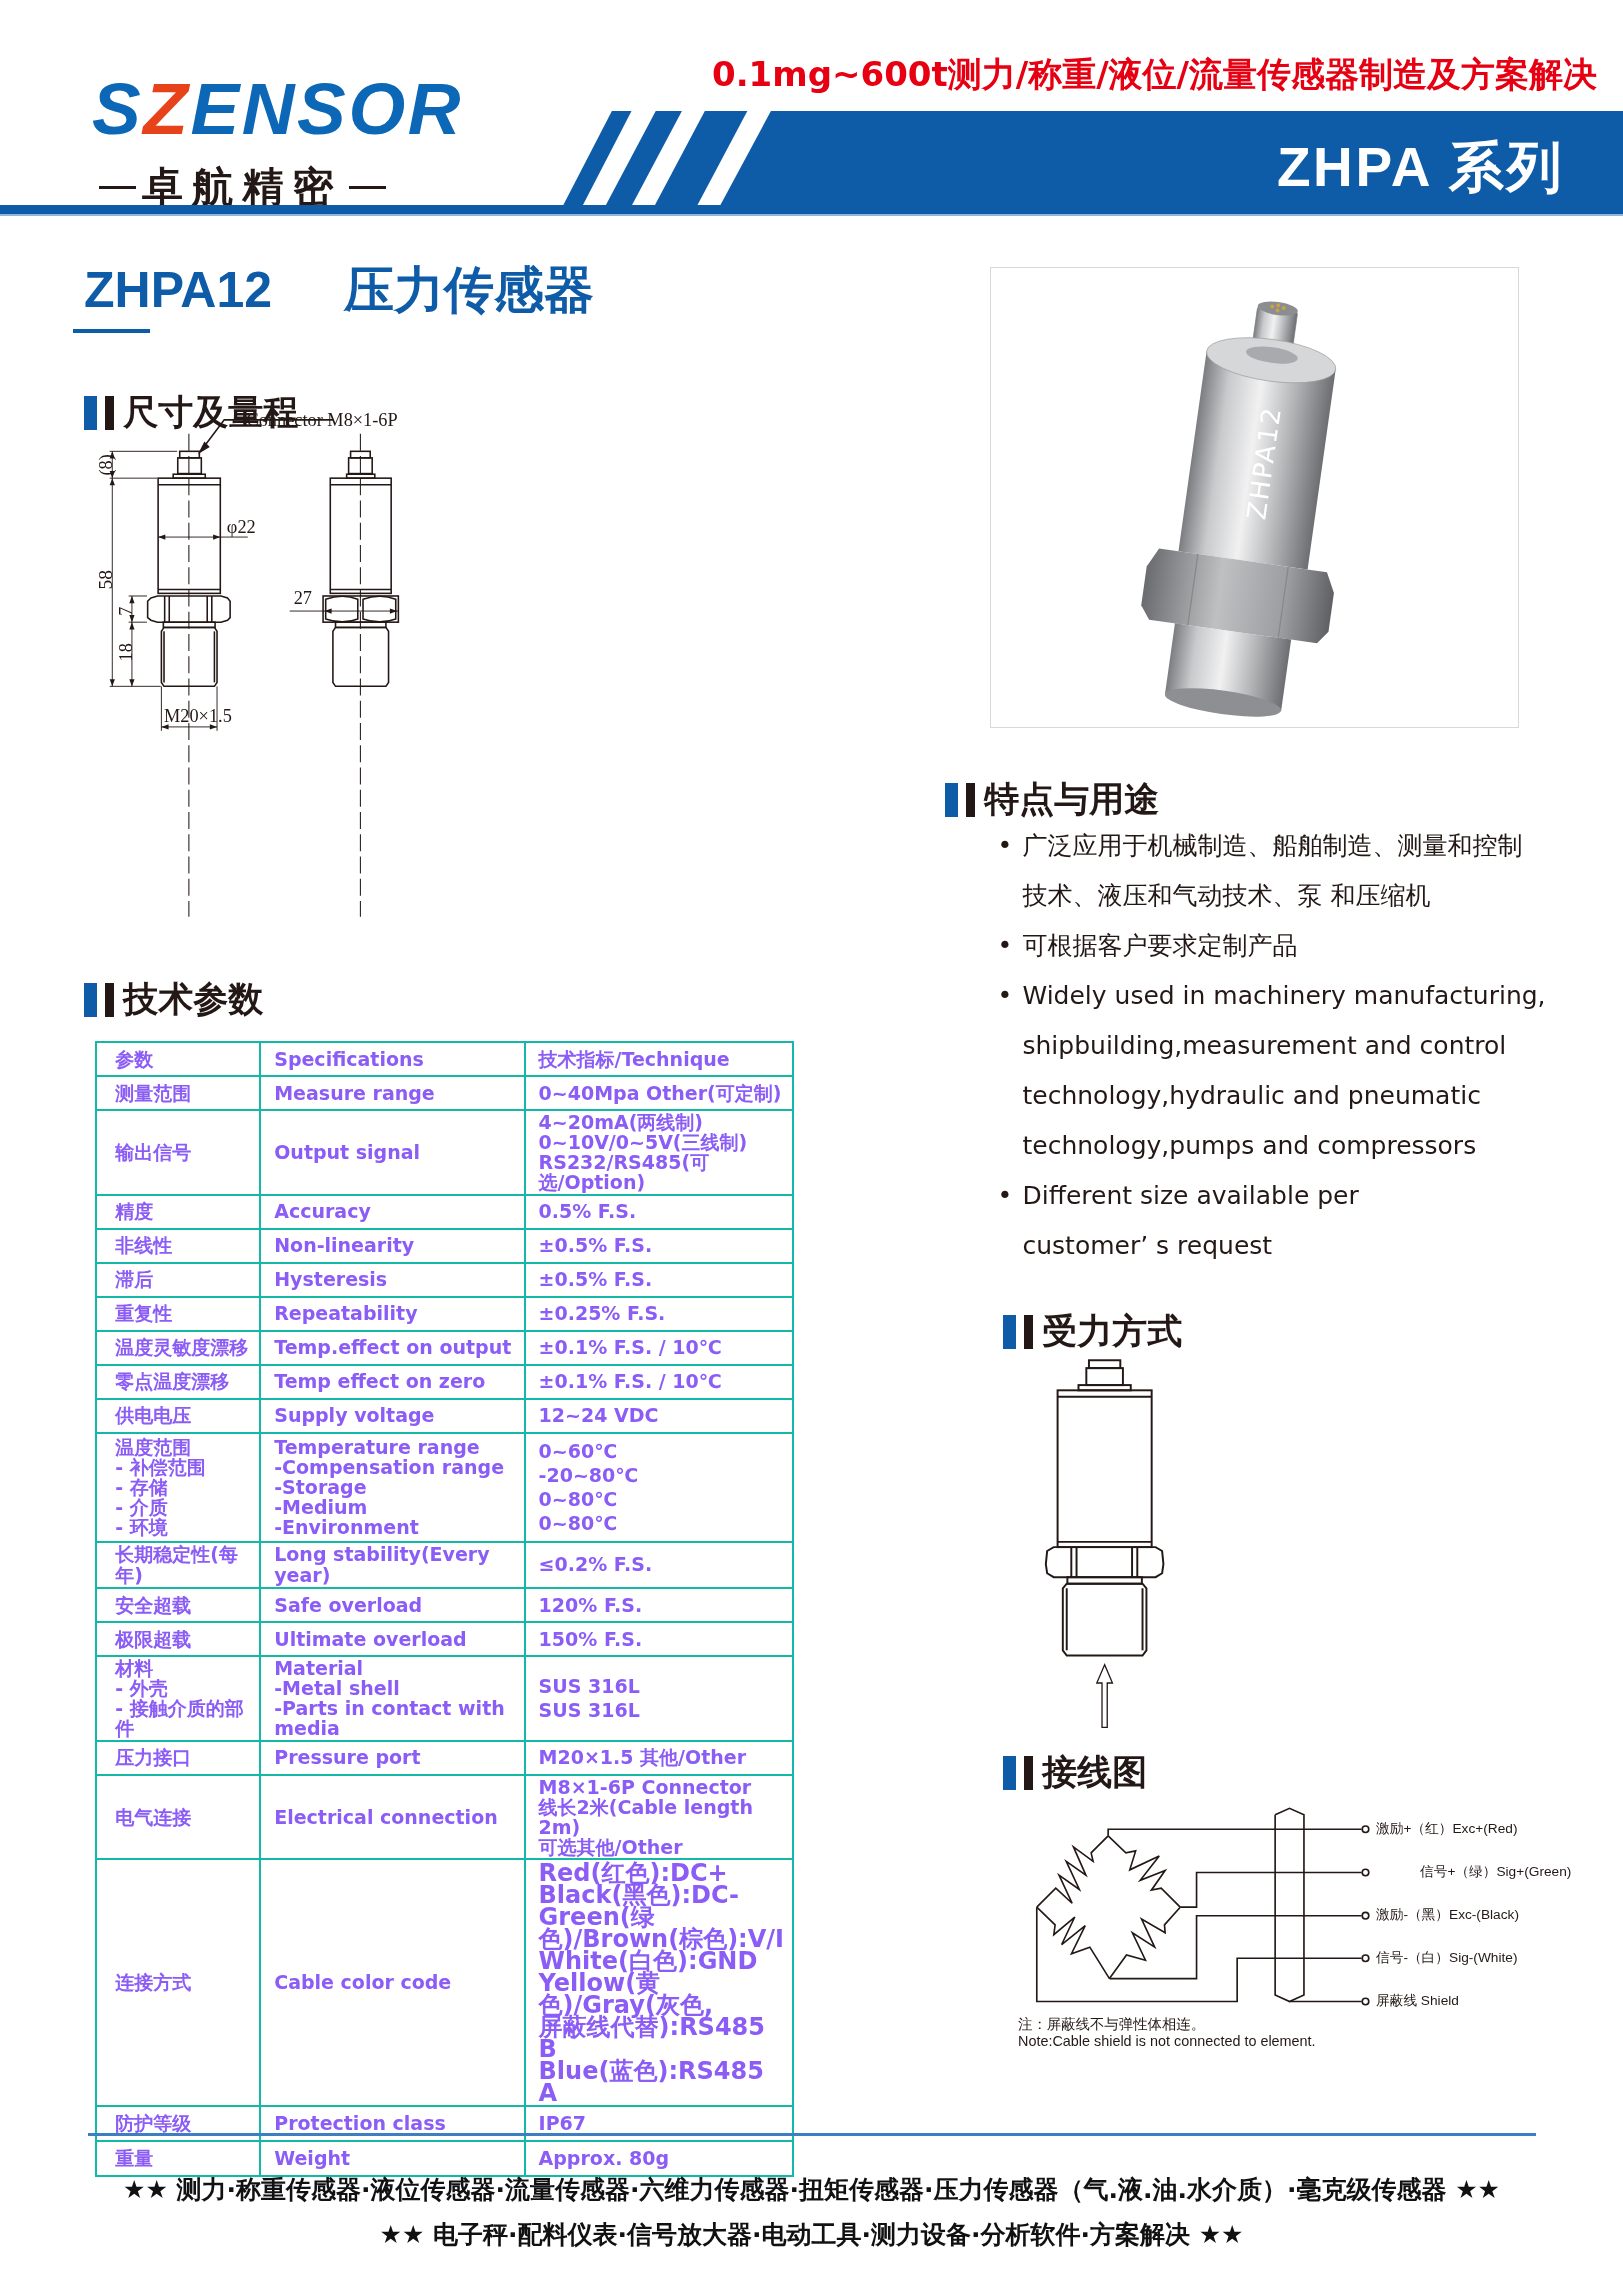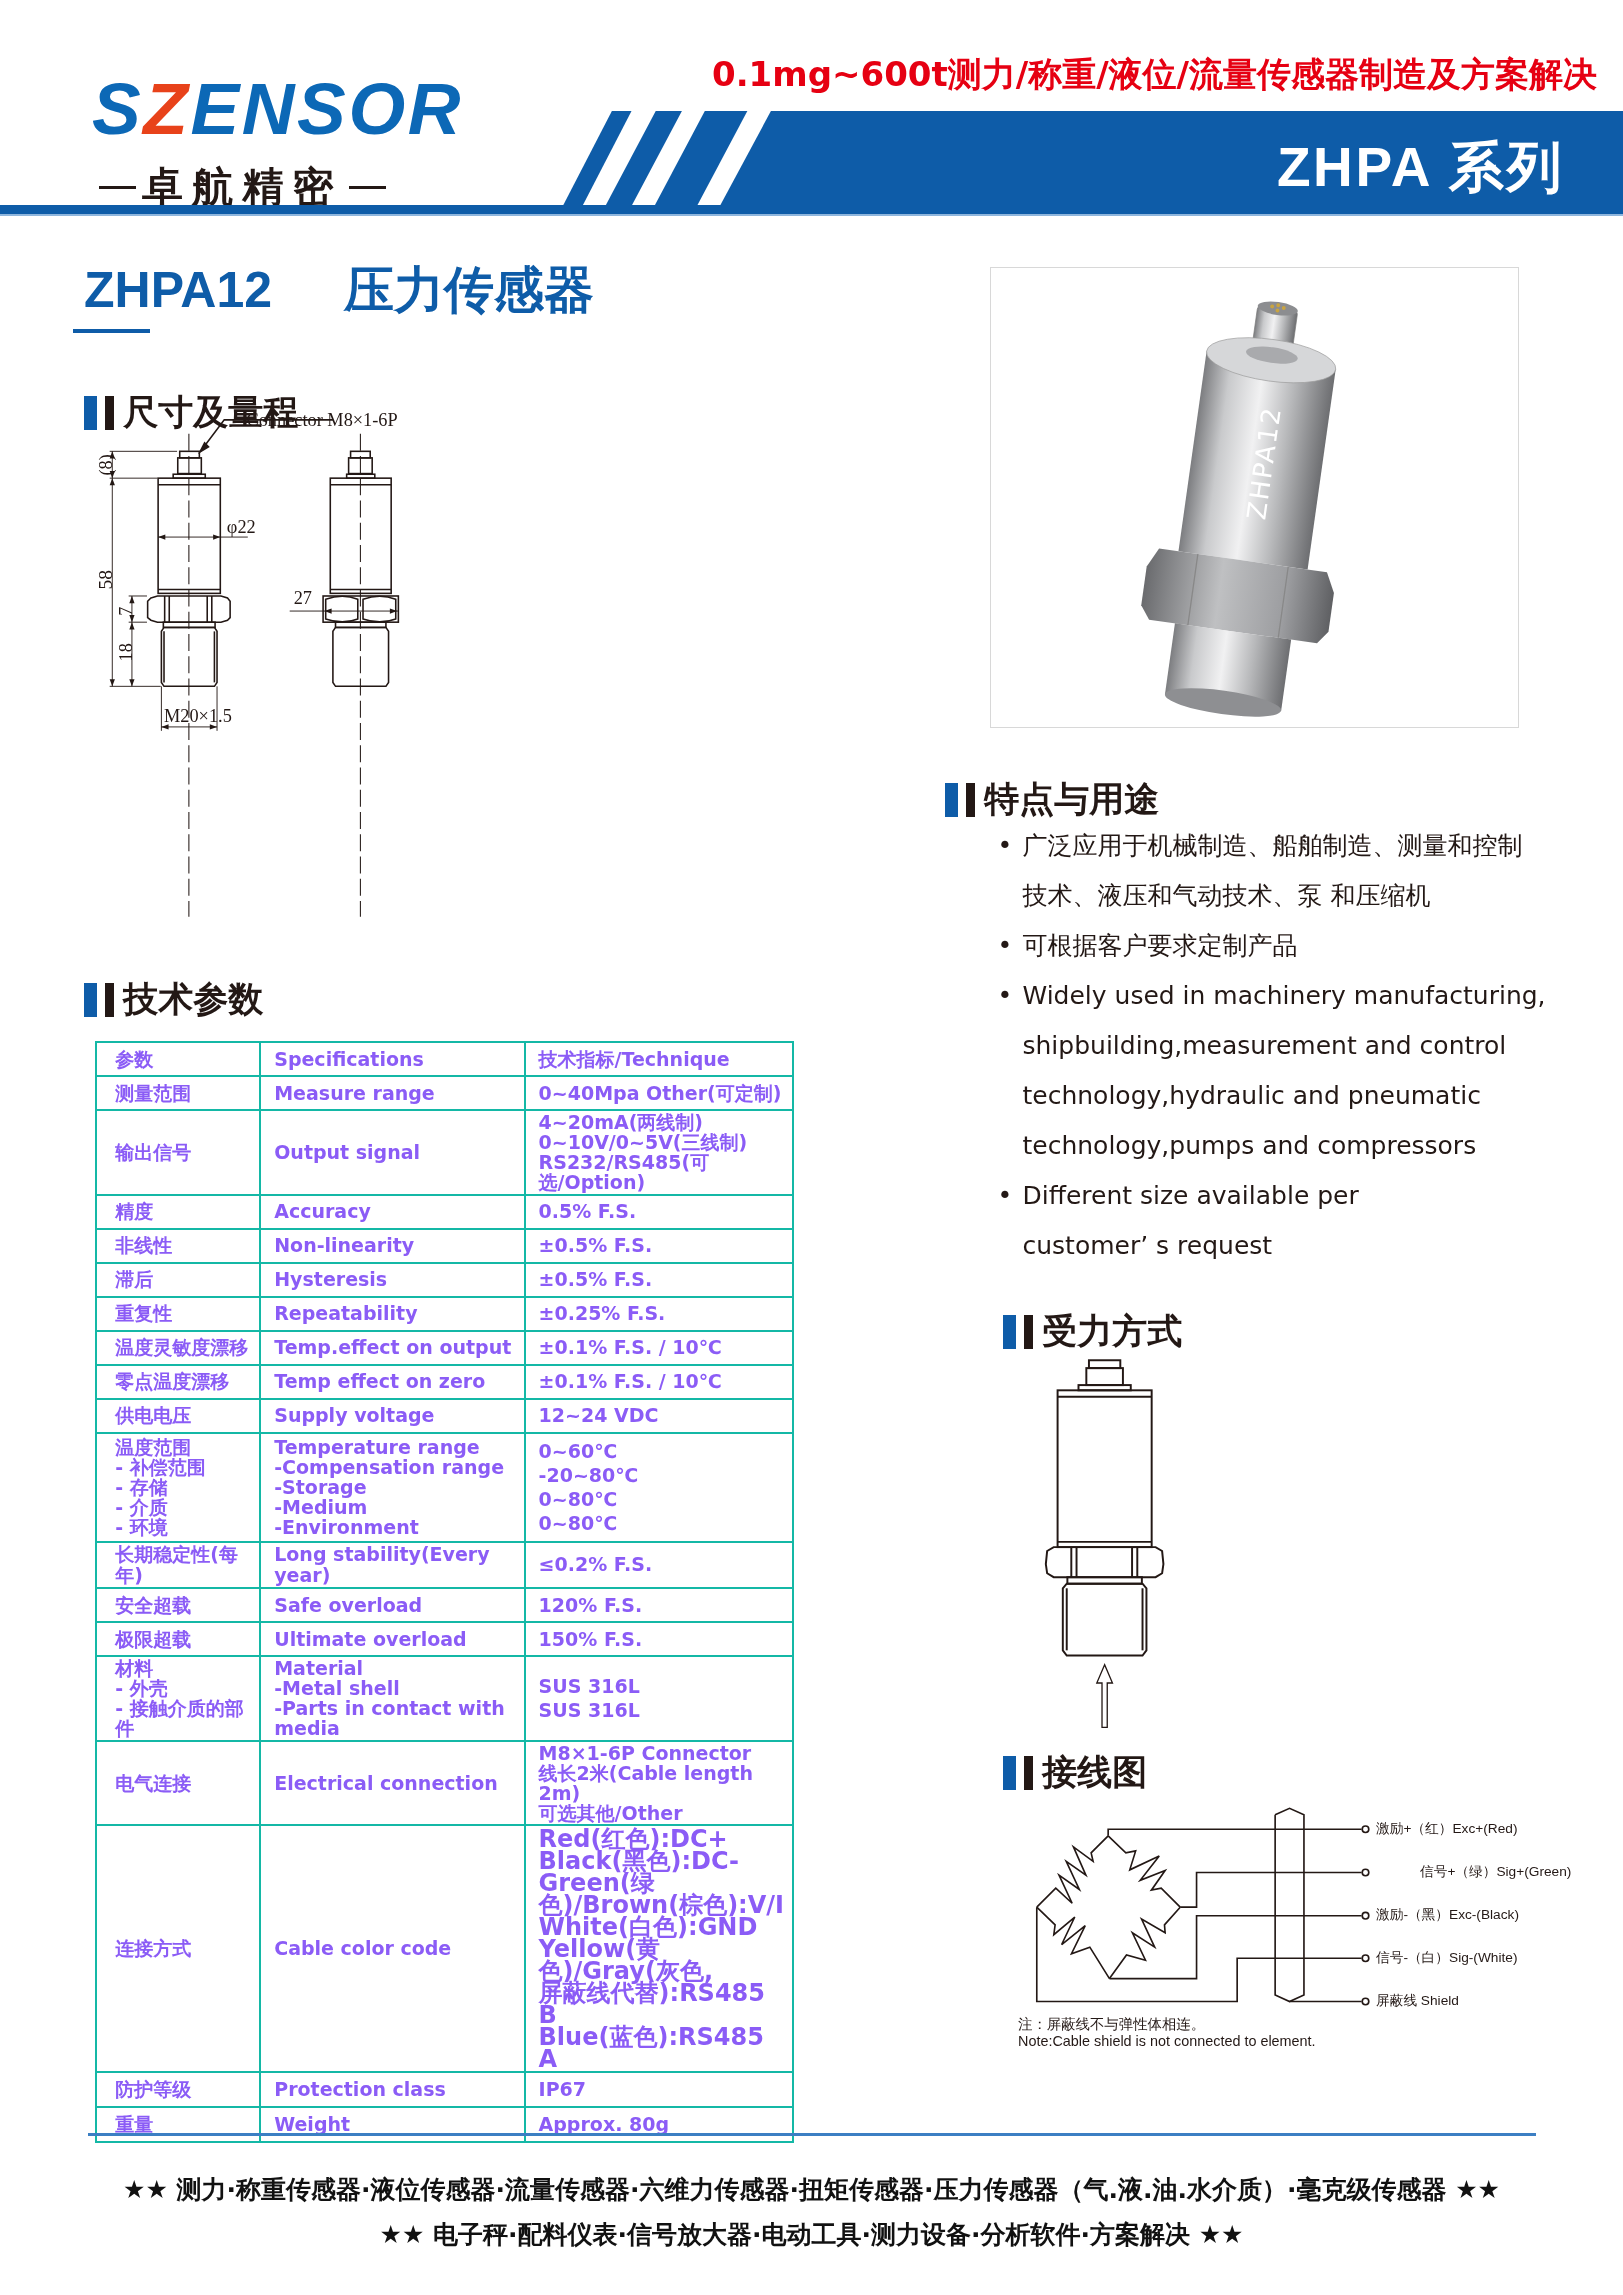--- a/index.html
+++ b/index.html
@@ -273,20 +273,25 @@
     </tr>
     <tr data-name="table-row" style="height:68px">
       <td class="c1 ml" data-name="cell-cn">材料
  - 外壳
  - 接触介质的部件</td>
       <td class="c2 ml" data-name="cell-en">Material
 -Metal shell
 -Parts in contact with media</td>
       <td class="c3 ml wide" data-name="cell-value">SUS 316L
 SUS 316L</td>
+    </tr>
+    <tr data-name="table-row" style="height:34px">
+      <td class="c1" data-name="cell-cn">压力接口</td>
+      <td class="c2" data-name="cell-en">Pressure port</td>
+      <td class="c3" data-name="cell-value">M20×1.5 其他/Other</td>
     </tr>
     <tr data-name="table-row" style="height:73px">
       <td class="c1" data-name="cell-cn">电气连接</td>
       <td class="c2" data-name="cell-en">Electrical connection</td>
       <td class="c3 ml" data-name="cell-value">M8×1-6P Connector
 线长2米(Cable length 2m)
 可选其他/Other</td>
     </tr>
     <tr data-name="table-row" style="height:169px">
       <td class="c1" data-name="cell-cn">连接方式</td>

